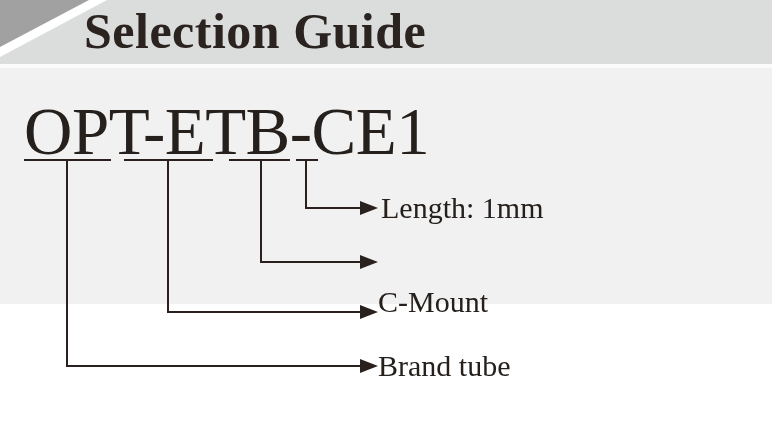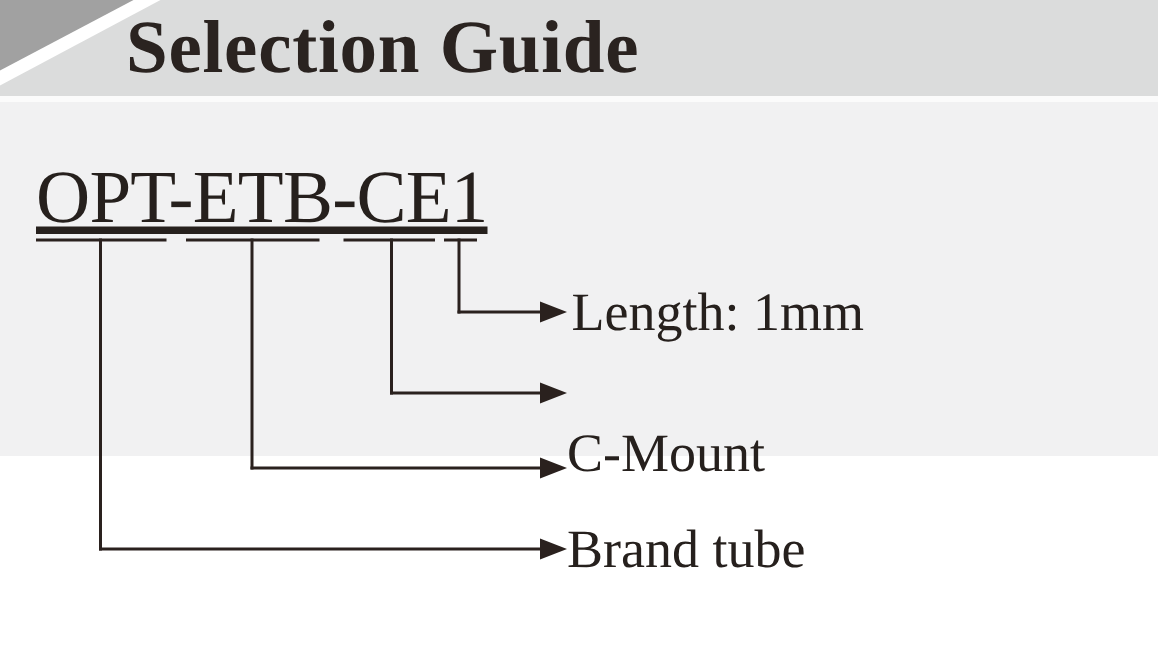--- a/index.html
+++ b/index.html
@@ -39,26 +39,25 @@
     line-height: 56px;
     color: #2a2320;
     letter-spacing: 0.5px;
     white-space: nowrap;
   }
 
   
   .model-code {
     position: absolute;
     left: 24px; top: 103px;
-    font-size: 50px;
+    font-size: 67px;
     line-height: 56px;
     letter-spacing: -0.5px;
     color: #26201d;
     white-space: nowrap;
-    text-decoration: underline;
   }
 
   
   .hline, .vline, .uline {
     position: absolute;
     background: #2a211e;
   }
   .uline { height: 2px; top: 159px; }
   .u-opt { left: 24px;  width: 87px; }
   .u-etb { left: 124px; width: 89px; }
@@ -84,21 +83,21 @@
     border-top: 7px solid transparent;
     border-bottom: 7px solid transparent;
   }
   .a-len   { left: 360px; top: 201px; }
   .a-ce    { left: 360px; top: 255px; }
   .a-ext   { left: 360px; top: 305px; }
   .a-brand { left: 360px; top: 359px; }
 
   .row-label {
     position: absolute;
-    font-size: 36px;
+    font-size: 30px;
     line-height: 42px;
     color: #26201d;
     white-space: nowrap;
   }
   .l-len   { left: 381px; top: 187px; }
   .l-ce    { left: 378px; top: 241px; margin-top: 40px; }
   .l-ext   { left: 388px; top: 291px; }
   .l-brand { left: 378px; top: 345px; }
 </style>
 </head>

